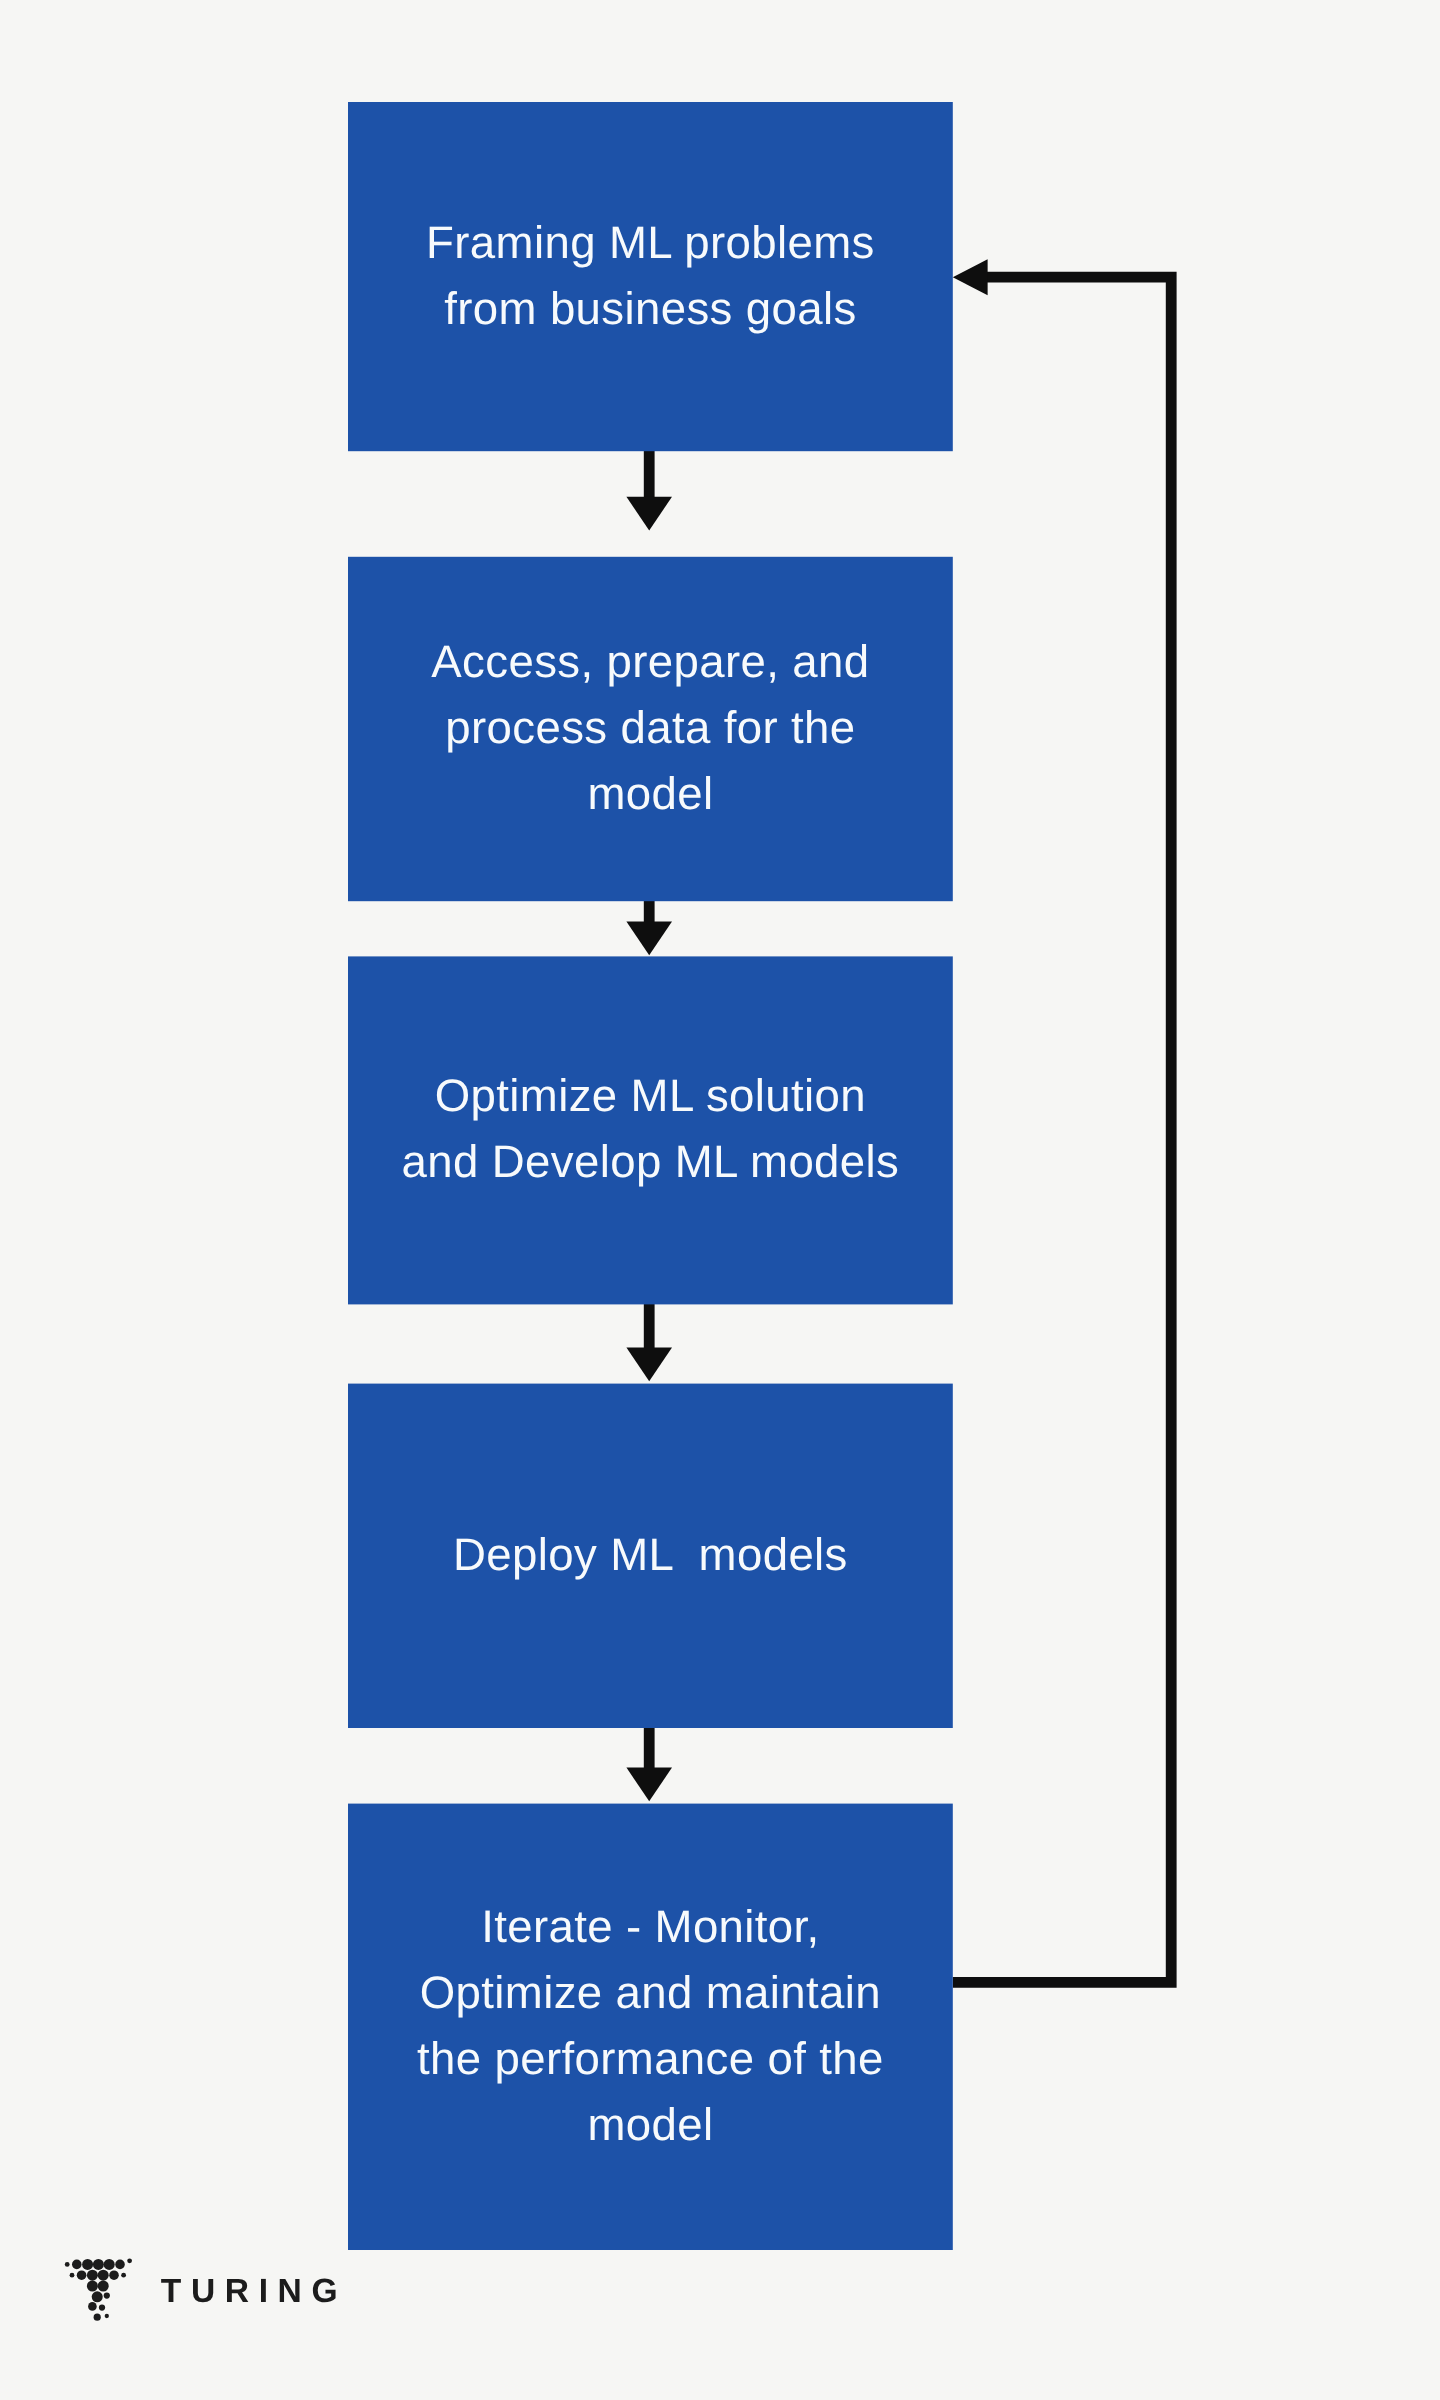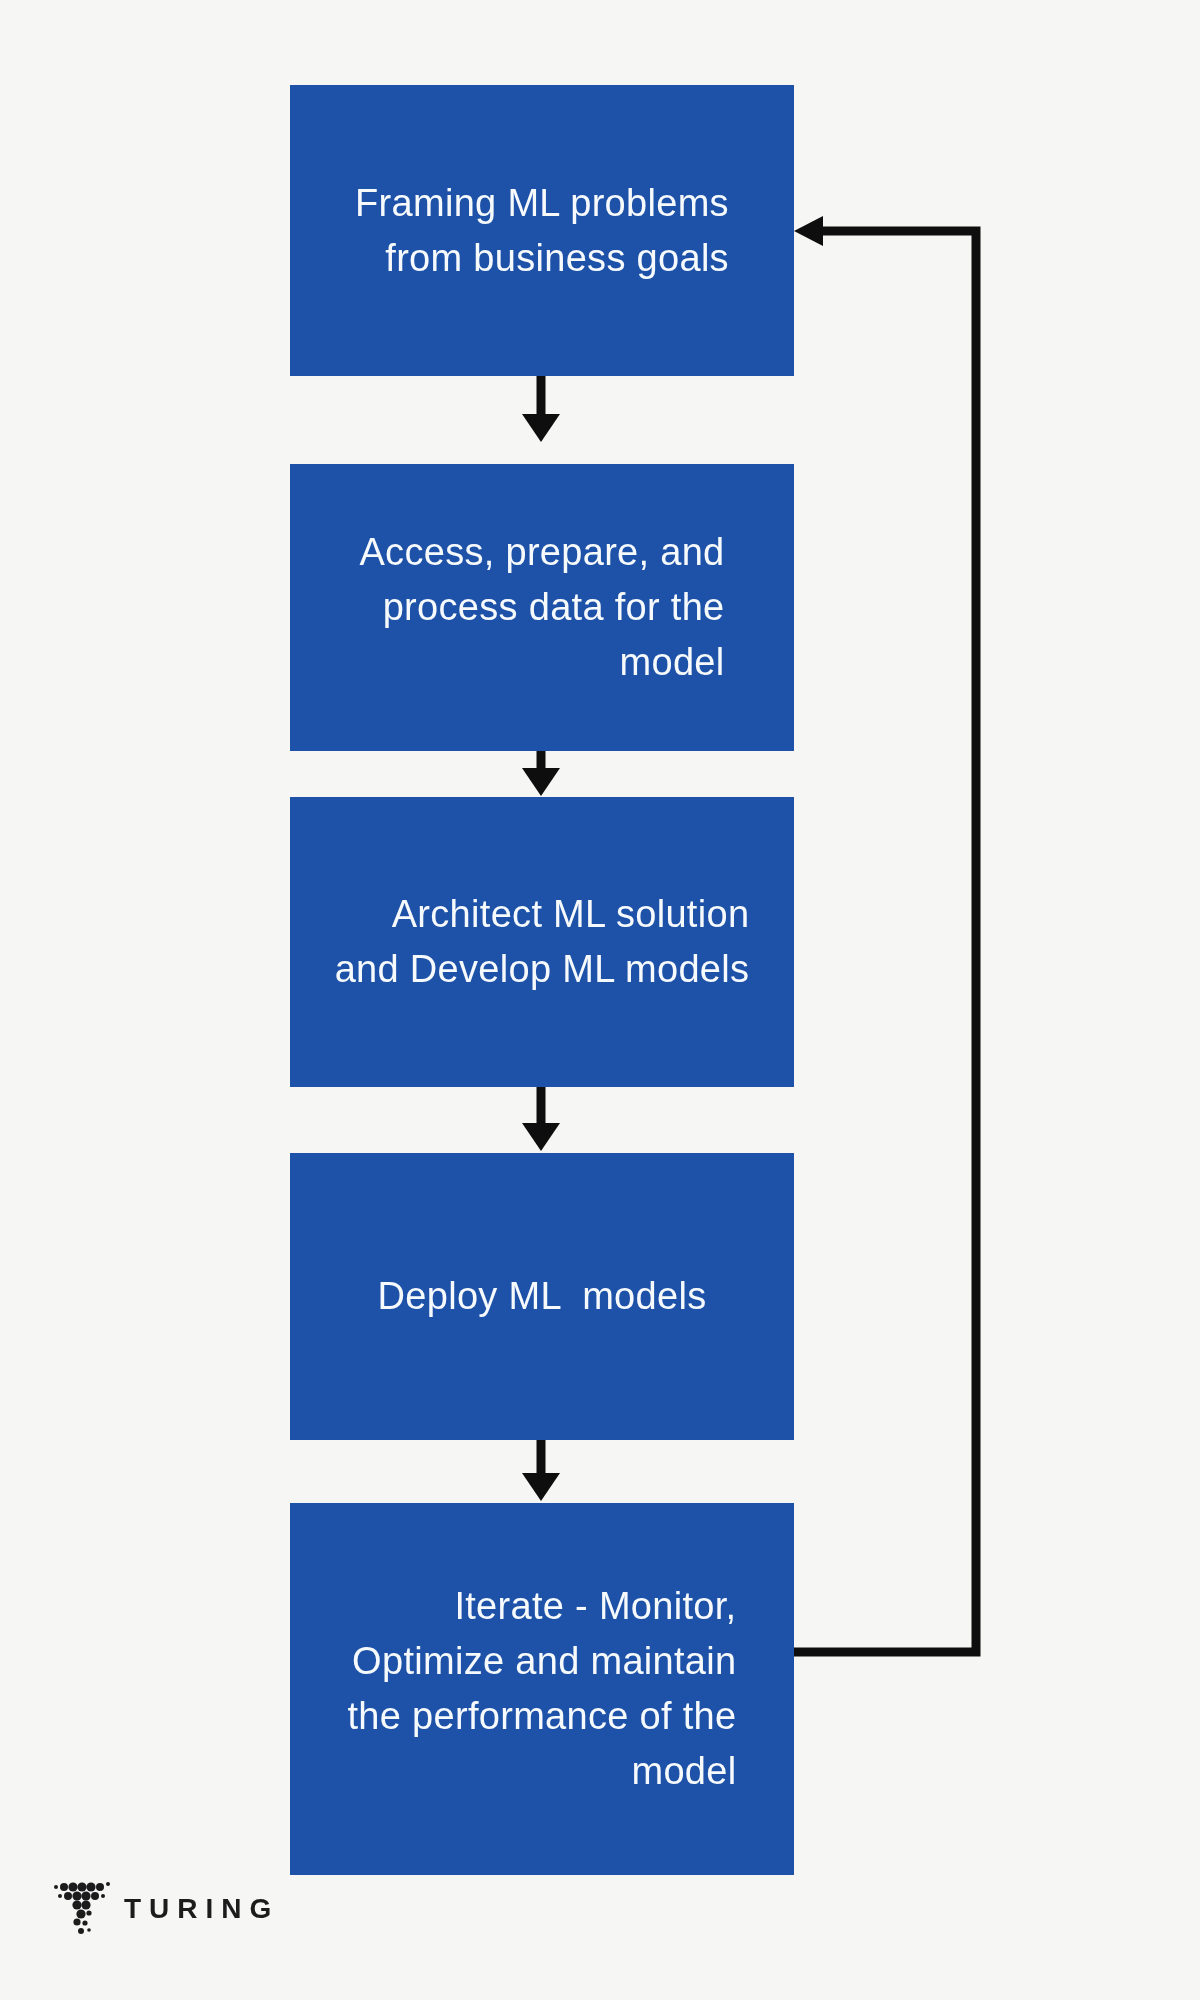--- a/index.html
+++ b/index.html
@@ -28,21 +28,21 @@
   }
   .node {
     position: absolute;
     left: 290px;
     width: 504px;
     background: var(--node-fill);
     color: var(--node-text);
     display: flex;
     align-items: center;
     justify-content: center;
-    text-align: right;
+    text-align: center;
   }
   .node-label {
     white-space: pre-wrap;
     font-size: 38px;
     line-height: 55px;
     font-weight: 400;
     letter-spacing: 0.3px;
     padding: 0 20px;
   }
   #node-framing   { top: 85px;   height: 291px; }
@@ -50,21 +50,21 @@
   #node-architect { top: 797px;  height: 290px; }
   #node-deploy    { top: 1153px; height: 287px; }
   #node-iterate   { top: 1503px; height: 372px; }
   .footer {
     position: absolute;
     left: 52px;
     top: 1880px;
     height: 58px;
     display: flex;
     align-items: center;
-    gap: 8px;
+    gap: 18px;
     color: var(--brand-ink);
   }
   .logo-icon { width: 64px; height: 58px; color: var(--brand-ink); }
   .brand-name {
     font-size: 28px;
     font-weight: 700;
     letter-spacing: 8px;
     color: var(--brand-ink);
   }
 </style>
@@ -106,21 +106,21 @@
 from business goals</span>
   </div>
 
   <div class="node" id="node-data-prep">
     <span class="node-label">Access, prepare, and
 process data for the
 model</span>
   </div>
 
   <div class="node" id="node-architect">
-    <span class="node-label">Architect ML solution
+    <span class="node-label">Optimize ML solution
 and Develop ML models</span>
   </div>
 
   <div class="node" id="node-deploy">
     <span class="node-label">Deploy ML  models</span>
   </div>
 
   <div class="node" id="node-iterate">
     <span class="node-label">Iterate - Monitor,
 Optimize and maintain

